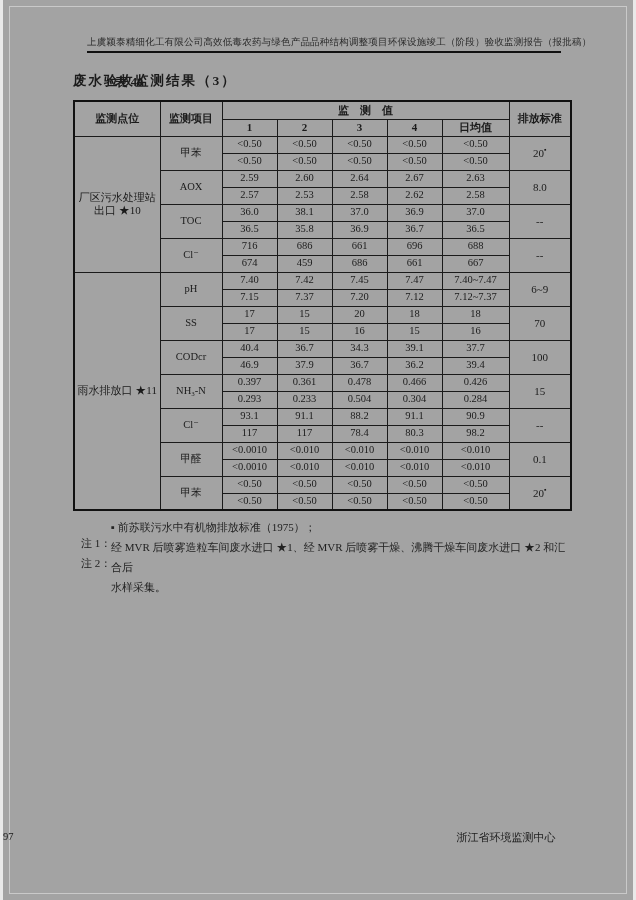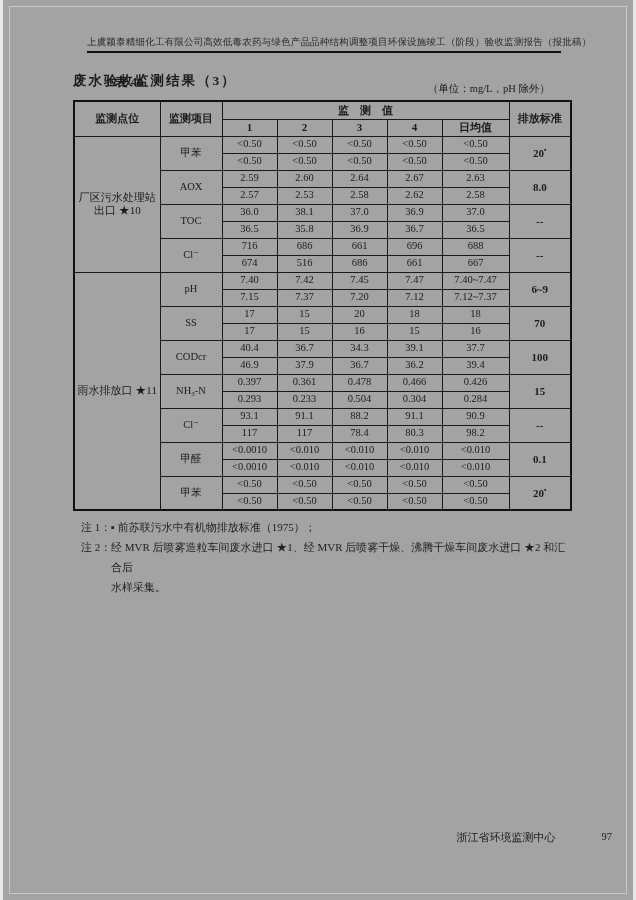--- a/index.html
+++ b/index.html
@@ -19,44 +19,43 @@
   .unit-note{position:absolute;top:82px;left:70px;width:477px;text-align:right;font-size:10.5px;}
   .wtable{position:absolute;top:100px;left:70px;border-collapse:collapse;table-layout:fixed;padding-left:25px;}
   .wtable td,.wtable th{
     border:1px solid #1a1a1a;padding:0 1px;text-align:center;vertical-align:middle;
     font-size:10.5px;font-weight:normal;line-height:1.15;overflow:hidden;
   }
   .wtable{border:2px solid #111;}
   .wtable th{font-weight:bold;font-size:11px;}
   .wtable .h1{height:18px;}
   .wtable .sub{height:17px;}
-  .wtable td.std{font-weight:bold;font-size:11px;margin-top:42px;}
+  .wtable td.std{font-weight:normal;font-size:11px;margin-top:42px;}
   .wtable td.pt{font-size:11px;}
   .wtable sup{font-size:7px;}
   .notes{position:absolute;top:517px;left:78px;width:486px;font-size:11px;line-height:20px;color:#222;}
   .note-row{position:relative;padding-left:30px;}
-  .note-label{position:absolute;left:0;top:0;}
+  .note-label{position:absolute;left:0;top:16px;}
   .note-indent{padding-left:40px;}
-  .footer-page{position:absolute;top:831px;left:9px;width:600px;text-align:right;font-size:10.5px;}
+  .footer-page{position:absolute;top:831px;left:0;width:600px;text-align:left;font-size:10.5px;}
   .footer-org{position:absolute;top:830px;left:448px;width:110px;text-align:center;font-size:11px;}
 </style>
 </head>
 <body>
 
 <div class="page">
   <div class="scan-frame"></div>
 
   <div class="doc-header">上虞颖泰精细化工有限公司高效低毒农药与绿色产品品种结构调整项目环保设施竣工（阶段）验收监测报告（报批稿）</div>
   <div class="header-rule"></div>
 
   <div class="caption-row">
     <span class="table-label">表 40</span>
     <span class="table-title">废水验收监测结果（3）</span>
   </div>
-  <div class="unit-note">（单位：mg/L，pH 除外）</div>
 
   <table class="wtable">
     <colgroup>
       <col style="width:86px">
         <col style="width:62px">
       <col style="width:55px">
         <col style="width:55px">
         <col style="width:55px">
         <col style="width:55px">
       <col style="width:67px">
@@ -131,21 +130,21 @@
           <td rowspan="2">Cl⁻</td>
           <td>716</td>
           <td>686</td>
           <td>661</td>
           <td>696</td>
           <td>688</td>
           <td class="std" rowspan="2">--</td>
         </tr>
         <tr class="sub">
           <td>674</td>
-          <td>516</td>
+          <td>459</td>
           <td>686</td>
           <td>661</td>
           <td>667</td>
         </tr>
         <tr class="sub">
           <td class="pt" rowspan="14">雨水排放口 ★11</td>
           <td rowspan="2">pH</td>
           <td>7.40</td>
           <td>7.42</td>
           <td>7.45</td>

